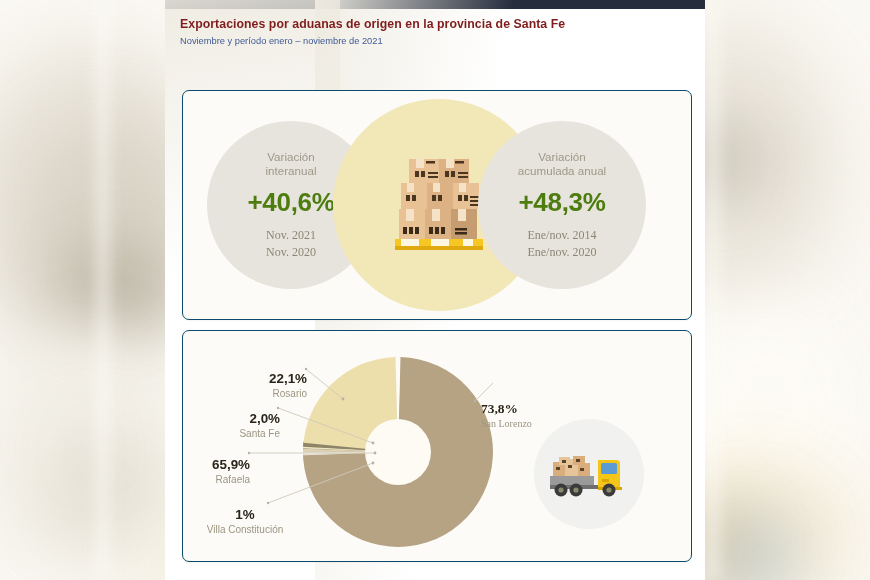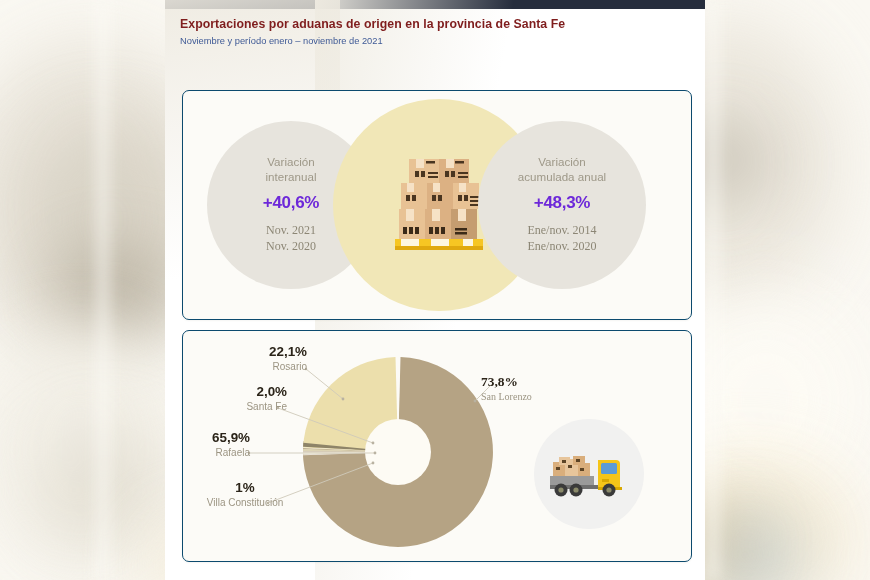--- a/index.html
+++ b/index.html
@@ -61,37 +61,37 @@
 
   
   .stat{
     position:absolute;top:30px;width:168px;height:168px;border-radius:50%;
     background:#e7e4dd;display:flex;flex-direction:column;
     align-items:center;justify-content:center;text-align:center;
   }
   #stat-left{left:24px;}
   #stat-right{left:295px;}
   .stat-label{font-size:11.6px;color:#9e9888;line-height:1.28;}
-  .stat-value{font-size:17px;font-weight:bold;color:#6d28d9;margin:8px 0 9px;letter-spacing:-.3px;}
+  .stat-value{font-size:26px;font-weight:bold;color:#4d7c0f;margin:8px 0 9px;letter-spacing:-.3px;}
   .stat-period{font-size:12px;color:#8c8button;color:#8c8675;line-height:1.38;font-family:Liberation Serif, serif;}
 
   
   #pallet-circle{
     position:absolute;left:150px;top:8px;width:212px;height:212px;border-radius:50%;
     background:#f1e7b7;display:flex;align-items:center;justify-content:center;
   }
 
   
   #donut-wrap{position:absolute;left:118px;top:24px;width:194px;height:194px;}
   #donut-hole{
     position:absolute;left:50%;top:50%;transform:translate(-50%,-50%);
     width:66px;height:66px;border-radius:50%;background:#fdfbf4;
   }
 
-  .dlabel{position:absolute;z-index:4;}
+  .dlabel{position:absolute;z-index:4;margin-top:27px;}
   .dpct{font-size:13.4px;font-weight:bold;color:#2b2419;line-height:1.05;}
   .dname{font-size:10px;color:#9c9583;margin-top:2px;line-height:1.1;}
   .ta-r{text-align:right;}
 
   #truck-circle{
     position:absolute;left:351px;top:88px;width:110px;height:110px;border-radius:50%;
     background:#f1f1f0;display:flex;align-items:center;justify-content:center;
   }
 </style>
 </head>
@@ -253,21 +253,21 @@
         <circle cx="66" cy="122" r="1.2"></circle>
         <circle cx="85" cy="172" r="1.2"></circle>
       </g>
     </svg>
 
     <div class="dlabel ta-r" style="left:20px;top:14px;width:104px;">
       <div class="dpct">22,1%</div>
       <div class="dname">Rosario</div>
     </div>
 
-    <div class="dlabel ta-r" style="left:8px;top:54px;width:96px;">
+    <div class="dlabel ta-r" style="left:1px;top:54px;width:96px;">
       <div class="dpct">2,0%</div>
       <div class="dname">Santa Fe</div>
     </div>
 
     <div class="dlabel ta-r" style="left:0px;top:100px;width:67px;">
       <div class="dpct">65,9%</div>
       <div class="dname">Rafaela</div>
     </div>
 
     <div class="dlabel" style="left:2px;top:150px;width:120px;text-align:center;">

